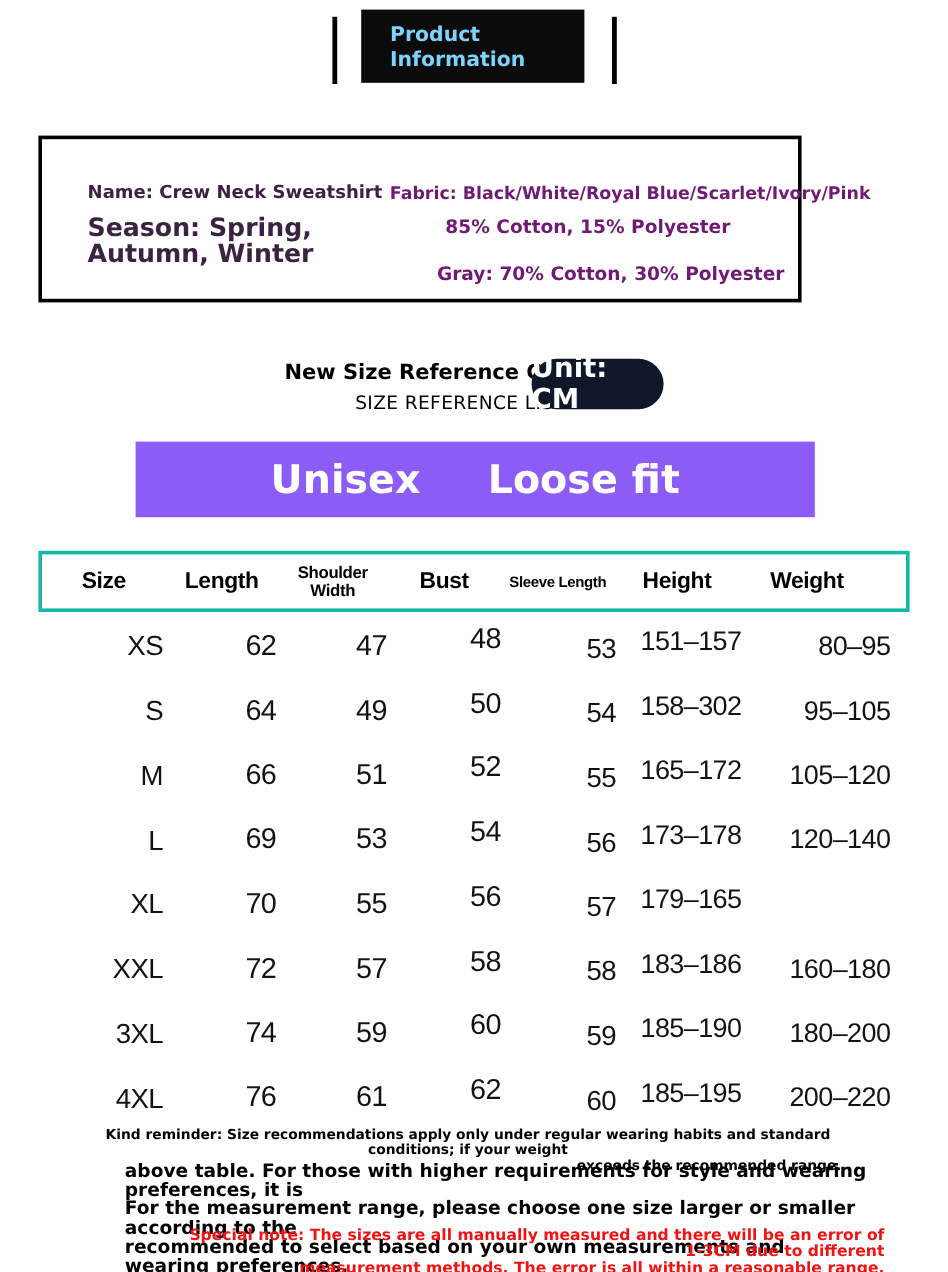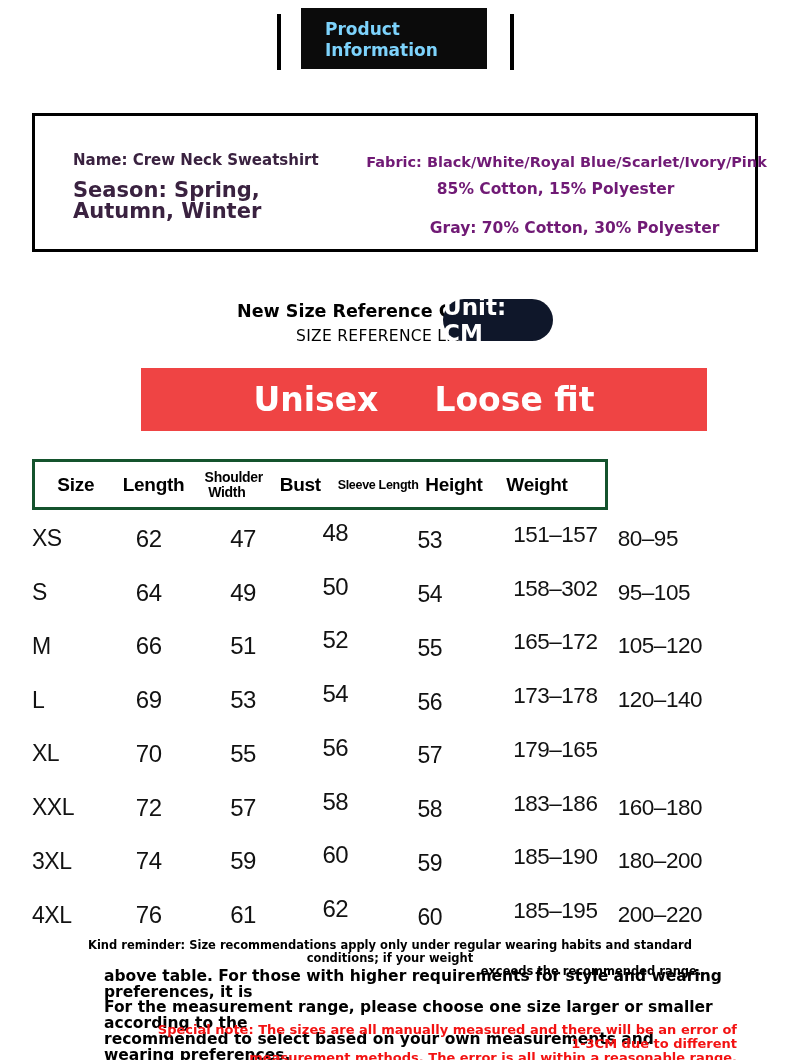--- a/index.html
+++ b/index.html
@@ -22,23 +22,24 @@
     background: #0b0b0b;
     color: #7dd3fc;
     padding: 11px 0 0 24px;
     font-weight: bold; font-size: 17px; line-height: 21px;
     font-family: "DejaVu Sans", sans-serif;
   }
 
   
   .info-box {
     position: absolute; left: 32px; top: 113px;
-    width: 726px; height: 139px;
+    width: 636px; height: 139px;
     border: 3px solid #000;
     display: flex;
+    justify-content: space-between;
   }
   .info-left { width: 46%; padding: 35px 0 0 38px; color: #3a2240; }
   .info-name { font-size: 15px; font-weight: bold; font-family: "DejaVu Sans", sans-serif; }
   .info-season {
     margin-top: 11px;
     font-size: 21px; font-weight: bold; line-height: 21px;
     font-family: "DejaVu Sans", sans-serif;
   }
   .info-right { width: 54%; padding: 38px 10px 0 0; color: #701a75; text-align: center; }
   .info-fabric { font-size: 14.5px; font-weight: bold; font-family: "DejaVu Sans", sans-serif; white-space: nowrap; }
@@ -62,22 +63,22 @@
     position: absolute; left: 113px; top: 368px;
     width: 566px; height: 63px;
     display: flex; align-items: center; justify-content: center; gap: 56px;
     color: #fff; font-size: 33px; font-weight: bold;
     font-family: "DejaVu Sans", sans-serif;
   }
 
   
   .chart-header {
     position: absolute; left: 32px; top: 459px;
-    width: 576px; height: 51px;
-    border: 3px solid #14532d;
+    width: 726px; height: 51px;
+    border: 3px solid #14b8a6;
     display: grid;
     grid-template-columns: 14.3% 13% 12.7% 13.1% 13.2% 14.4% 19.3%;
     align-items: center;
   }
   .chart-header .th {
     text-align: center; font-weight: bold; font-size: 19px;
     letter-spacing: -0.3px;
   }
   .chart-header .th.c2 { font-size: 14px; line-height: 15px; padding: 0 14px; }
   .chart-header .th.c4 { font-size: 12.5px; white-space: nowrap; }
@@ -87,21 +88,21 @@
     position: absolute; left: 32px; top: 512px;
     width: 726px; height: 430px;
   }
   .chart-row {
     display: grid;
     grid-template-columns: 14.3% 13% 12.7% 13.1% 13.2% 14.4% 19.3%;
     height: 53.75px;
     align-items: center;
   }
   .chart-row .td {
-    text-align: left; font-size: 24px; letter-spacing: -0.5px;
+    text-align: right; font-size: 24px; letter-spacing: -0.5px;
     color: #121212;
   }
   .chart-row .td.c0 { font-size: 23px; }
   .chart-row .td.c3 { transform: translateY(-6px); }
   .chart-row .td.c4 { font-size: 23px; transform: translateY(2px); }
   .chart-row .td.c5 { font-size: 22.5px; transform: translateY(-4px); }
   .chart-row .td.c6 { font-size: 22.5px; padding-right: 16px; }
 
   
   .kind-reminder {
@@ -145,21 +146,21 @@
     <div class="info-fabric">Fabric: Black/White/Royal Blue/Scarlet/Ivory/Pink</div>
     <div class="info-comp">85% Cotton, 15% Polyester</div>
     <div class="info-gray">Gray: 70% Cotton, 30% Polyester</div>
   </div>
 </div>
 
 <div class="ref-title">New Size Reference Chart</div>
 <div class="ref-subtitle">SIZE REFERENCE LIST</div>
 <div class="unit-badge" style="background: #0f172a;">Unit: CM</div>
 
-<div class="fit-banner" style="background: #ef4444; margin-left: 28px;">
+<div class="fit-banner" style="background: #8b5cf6;">
   <span>Unisex</span>
   <span>Loose fit</span>
 </div>
 
 <div class="chart-header">
     <div class="th c0">Size</div>
     <div class="th c1">Length</div>
     <div class="th c2">Shoulder Width</div>
     <div class="th c3">Bust</div>
     <div class="th c4">Sleeve Length</div>

